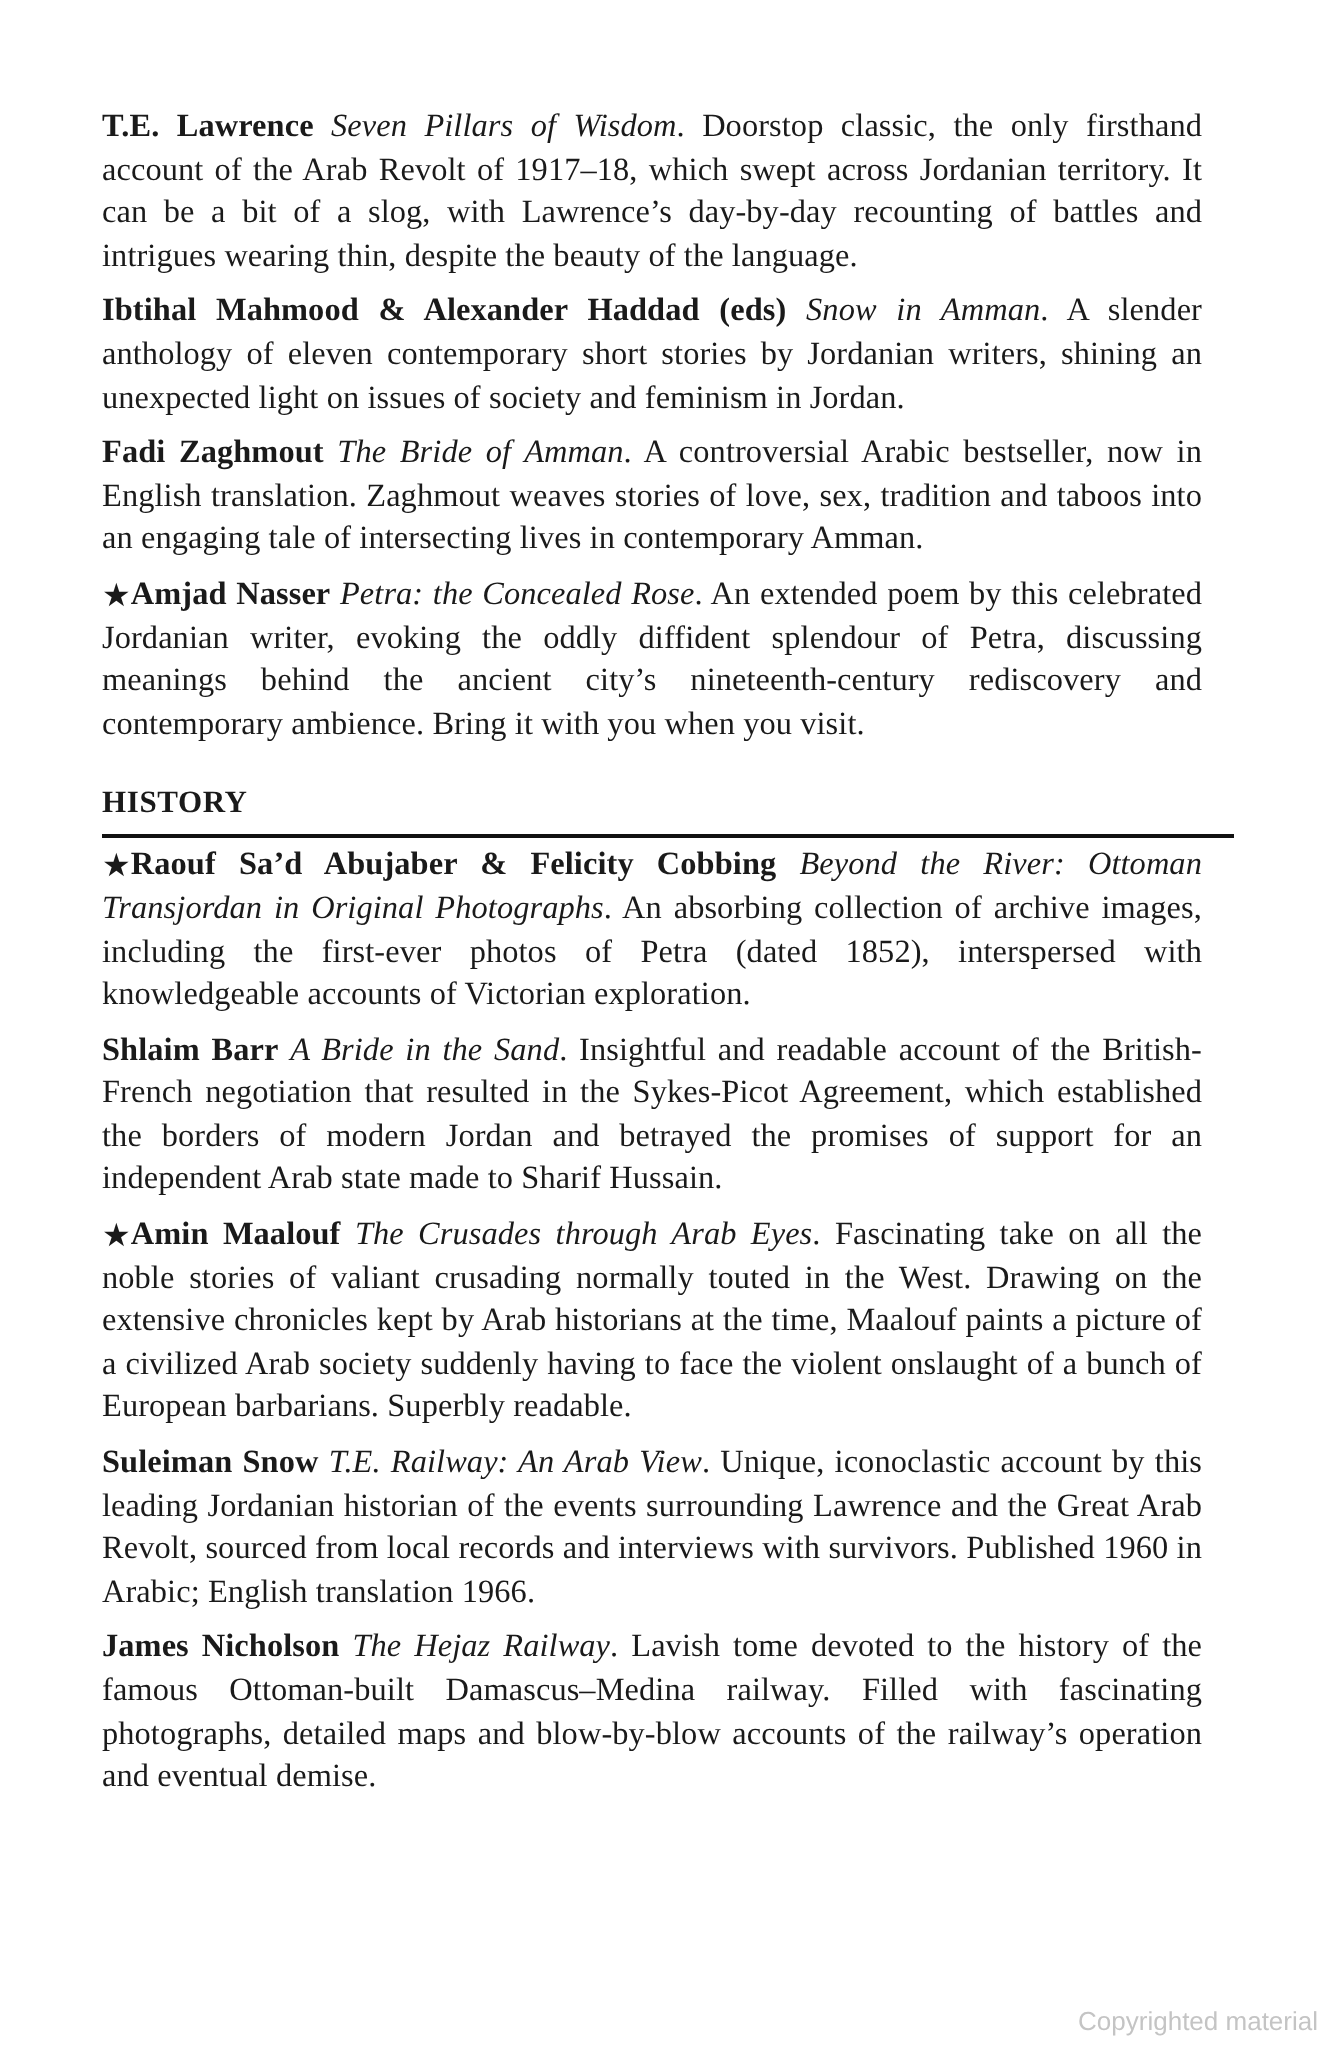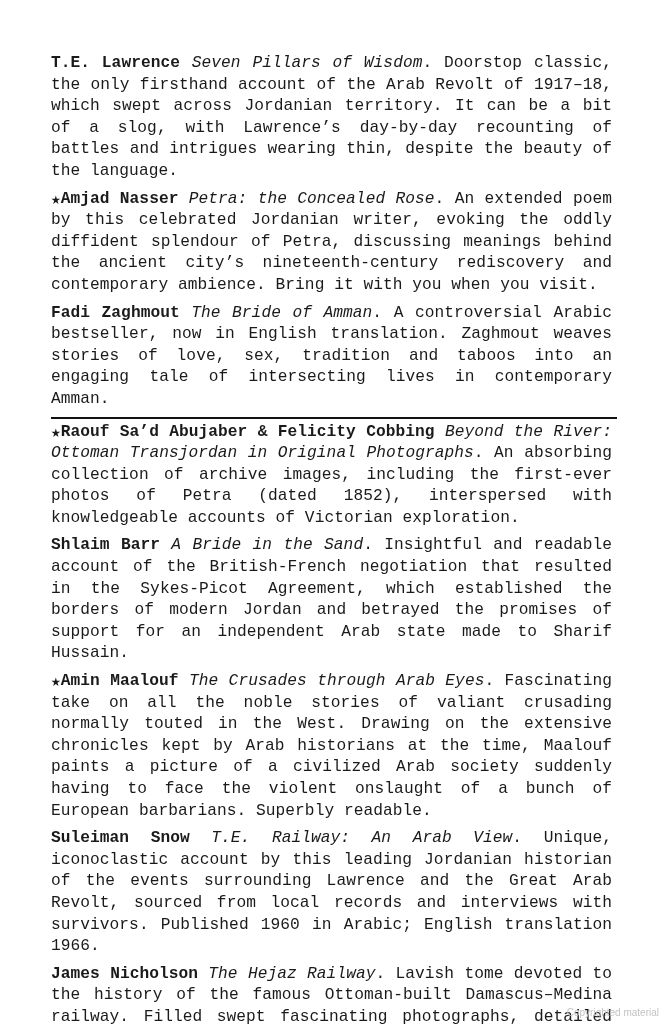--- a/index.html
+++ b/index.html
@@ -15,25 +15,25 @@
       font-family: "DejaVu Serif", "Liberation Serif", serif;
       color: #1a1a1a;
     }
     .page {
       position: absolute;
       left: 51px;
       top: 53px;
       width: 566px;
     }
     .entry {
-      font-family: Liberation Mono, monospace;
+      font-family: Liberation Serif, serif;
       font-size: 16.2px;
       line-height: 21.6px;
       text-align: justify;
-      margin: 0 5px 6px 0;
+      margin: 0 16px 6px 0;
       letter-spacing: 0.05px;
     }
     .entry .author {
       font-weight: bold;
     }
     .entry .title {
       font-style: italic;
     }
     .star {
       display: inline-block;
@@ -53,64 +53,69 @@
     .rule {
       height: 0;
       border-top: 2.2px solid #111;
       margin: 5px 0 3px 0;
     }
     .watermark {
       position: absolute;
       right: 9px;
       bottom: 6px;
       font-family: "Liberation Sans", "DejaVu Sans", sans-serif;
-      font-size: 10px;
+      font-size: 13px;
       color: #c4c4c4;
       margin-left: 32px;
     }
   </style>
 </head>
 <body>
 
 <div class="page">
 
   <div>
     <p class="entry">
       <span class="author">T.E. Lawrence</span>
       <span class="title">Seven Pillars of Wisdom</span><span class="desc">. Doorstop classic, the only firsthand account of the Arab Revolt of 1917–18, which swept across Jordanian territory. It can be a bit of a slog, with Lawrence’s day-by-day recounting of battles and intrigues wearing thin, despite the beauty of the language.</span>
     </p>
     <p class="entry">
-      <span class="star">★</span><span class="author">Amjad Nasser</span>
-      <span class="title">Petra: the Concealed Rose</span><span class="desc">. An extended poem by this celebrated Jordanian writer, evoking the oddly diffident splendour of Petra, discussing meanings behind the ancient city’s nineteenth-century rediscovery and contemporary ambience. Bring it with you when you visit.</span>
+      <span class="author">Ibtihal Mahmood &amp; Alexander Haddad (eds)</span>
+      <span class="title">Snow in Amman</span><span class="desc">. A slender anthology of eleven contemporary short stories by Jordanian writers, shining an unexpected light on issues of society and feminism in Jordan.</span>
     </p>
     <p class="entry">
       <span class="author">Fadi Zaghmout</span>
       <span class="title">The Bride of Amman</span><span class="desc">. A controversial Arabic bestseller, now in English translation. Zaghmout weaves stories of love, sex, tradition and taboos into an engaging tale of intersecting lives in contemporary Amman.</span>
     </p>
+    <p class="entry">
+      <span class="star">★</span><span class="author">Amjad Nasser</span>
+      <span class="title">Petra: the Concealed Rose</span><span class="desc">. An extended poem by this celebrated Jordanian writer, evoking the oddly diffident splendour of Petra, discussing meanings behind the ancient city’s nineteenth-century rediscovery and contemporary ambience. Bring it with you when you visit.</span>
+    </p>
   </div>
 
   <div>
+    <div class="section-heading">HISTORY</div>
     <div class="rule"></div>
 
     <p class="entry">
       <span class="star">★</span><span class="author">Raouf Sa’d Abujaber &amp; Felicity Cobbing</span>
       <span class="title">Beyond the River: Ottoman Transjordan in Original Photographs</span><span class="desc">. An absorbing collection of archive images, including the first-ever photos of Petra (dated 1852), interspersed with knowledgeable accounts of Victorian exploration.</span>
     </p>
     <p class="entry">
       <span class="author">Shlaim Barr</span>
       <span class="title">A Bride in the Sand</span><span class="desc">. Insightful and readable account of the British-French negotiation that resulted in the Sykes-Picot Agreement, which established the borders of modern Jordan and betrayed the promises of support for an independent Arab state made to Sharif Hussain.</span>
     </p>
     <p class="entry">
       <span class="star">★</span><span class="author">Amin Maalouf</span>
       <span class="title">The Crusades through Arab Eyes</span><span class="desc">. Fascinating take on all the noble stories of valiant crusading normally touted in the West. Drawing on the extensive chronicles kept by Arab historians at the time, Maalouf paints a picture of a civilized Arab society suddenly having to face the violent onslaught of a bunch of European barbarians. Superbly readable.</span>
     </p>
     <p class="entry">
       <span class="author">Suleiman Snow</span>
       <span class="title">T.E. Railway: An Arab View</span><span class="desc">. Unique, iconoclastic account by this leading Jordanian historian of the events surrounding Lawrence and the Great Arab Revolt, sourced from local records and interviews with survivors. Published 1960 in Arabic; English translation 1966.</span>
     </p>
     <p class="entry">
       <span class="author">James Nicholson</span>
-      <span class="title">The Hejaz Railway</span><span class="desc">. Lavish tome devoted to the history of the famous Ottoman-built Damascus–Medina railway. Filled swept fascinating photographs, detailed maps and blow-by-blow accounts of the railway’s operation and eventual demise.</span>
+      <span class="title">The Hejaz Railway</span><span class="desc">. Lavish tome devoted to the history of the famous Ottoman-built Damascus–Medina railway. Filled with fascinating photographs, detailed maps and blow-by-blow accounts of the railway’s operation and eventual demise.</span>
     </p>
   </div>
 </div>
 
 <div class="watermark">Copyrighted material</div>
 
 </body></html>

